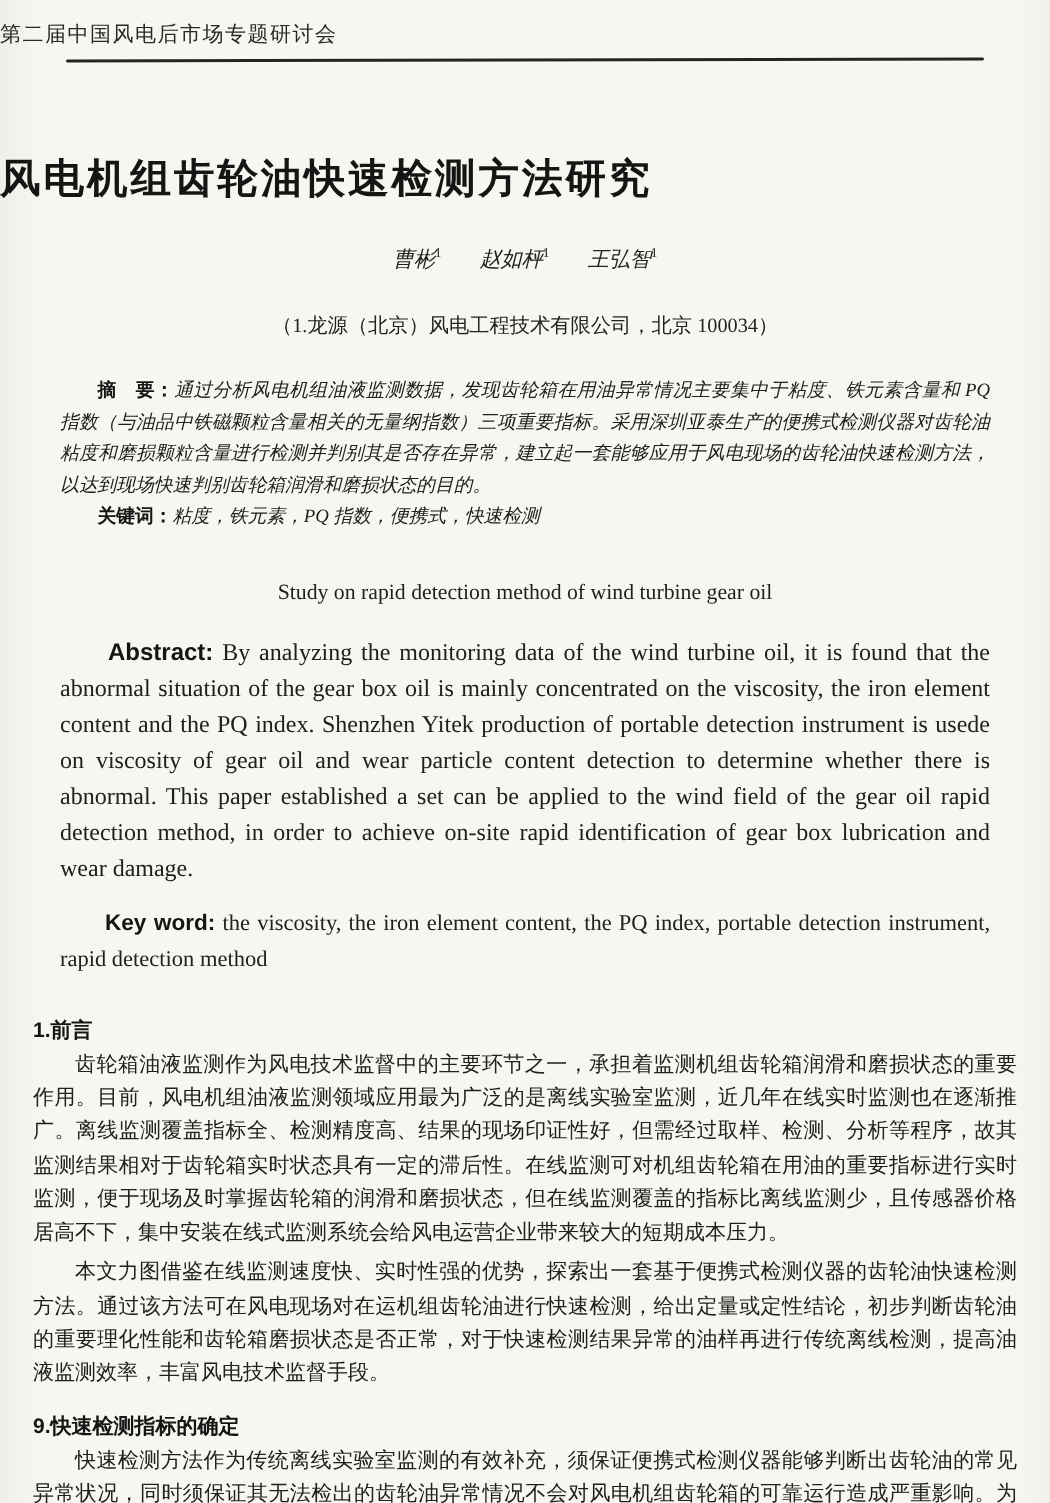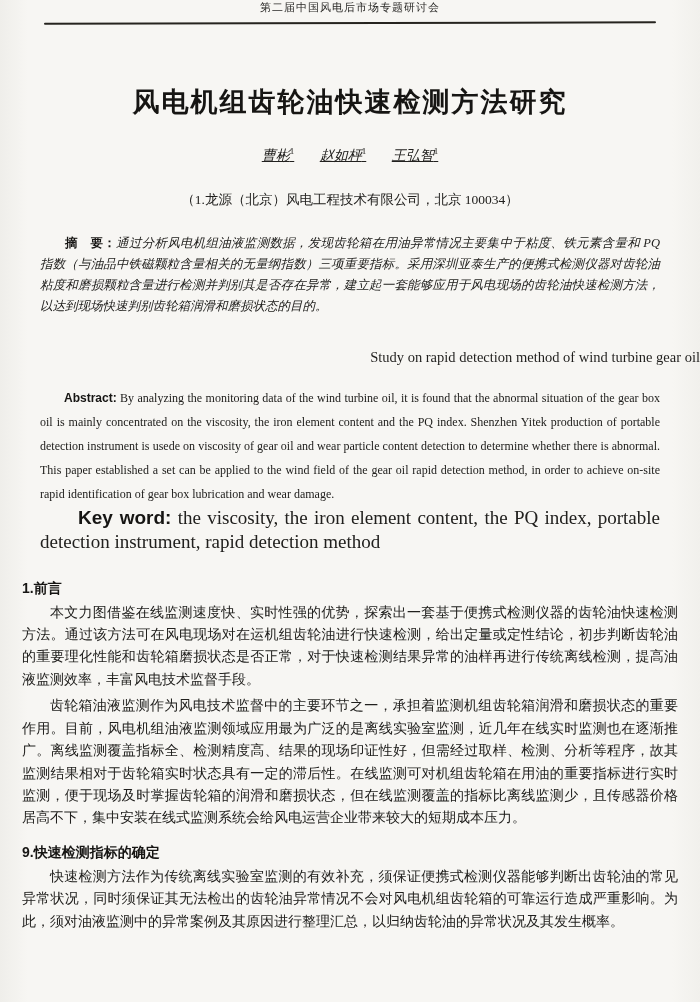--- a/index.html
+++ b/index.html
@@ -10,50 +10,50 @@
   }
   .page {
     position: relative;
     width: 700px; height: 1002px;
     background: linear-gradient(90deg, #efeeea 0%, #f7f6f3 4%, #f7f6f3 96%, #f1f0ec 100%);
     color: #1e1d1b;
     overflow: hidden;
     box-sizing: border-box;
   }
   .running-head {
-    text-align: center;
-    font-size: 11px;
+    padding-top: 14px;
+    text-align: left;
+    font-size: 14px;
     letter-spacing: 1px;
     color: #2a2927;
   }
   .head-rule {
     width: 612px;
     height: 2px;
     background: #26241f;
     margin: 7px auto 0 auto;
     transform: rotate(-0.12deg);
     border-radius: 1px;
   }
   .paper-title {
     margin-top: 60px;
-    text-align: center;
     font-family: "Liberation Sans", "DejaVu Sans", sans-serif;
     font-weight: 700;
     font-size: 27px;
     letter-spacing: 2px;
     color: #161513;
   }
   .authors {
     margin-top: 26px;
     text-align: center;
     font-size: 14px;
     font-style: italic;
     color: #22211f;
   }
-  .author { margin: 0 11px; text-decoration: underline; }
+  .author { margin: 0 11px; }
   .author sup { font-size: 9px; font-style: normal; }
   .affiliation {
     margin-top: 26px;
     text-align: center;
     font-size: 13.5px;
     color: #22211f;
   }
   .abstract-cn {
     margin: 24px 40px 0 40px;
     font-size: 12.5px;
@@ -72,35 +72,35 @@
     color: #21201e;
   }
   .label-bold {
     font-family: Liberation Sans, sans-serif;
     font-weight: 700;
     font-style: normal;
     color: #161513;
   }
   .title-en {
     margin-top: 32px;
-    text-align: right;
+    text-align: center;
     font-size: 14.5px;
     color: #201f1d;
   }
   .abstract-en {
-    margin: 20px 40px 0 40px;
-    font-size: 12px;
+    margin: 20px 40px 12px 40px;
+    font-size: 16px;
     line-height: 24px;
     text-align: justify;
     text-indent: 2em;
     color: #21201e;
   }
   .keywords-en {
     margin: 0 40px;
-    font-size: 19px;
+    font-size: 15px;
     line-height: 24px;
     text-align: justify;
     text-indent: 2em;
     color: #21201e;
   }
   .section-heading {
     margin: 26px 22px 0 22px;
     font-family: "Liberation Sans", "DejaVu Sans", sans-serif;
     font-weight: 700;
     font-size: 14px;
@@ -129,27 +129,28 @@
   <div class="authors">
     <span class="author"><span>曹彬</span><sup>1</sup></span>
     <span class="author"><span>赵如枰</span><sup>1</sup></span>
     <span class="author"><span>王弘智</span><sup>1</sup></span>
   </div>
 
   <div class="affiliation">（1.龙源（北京）风电工程技术有限公司，北京 100034）</div>
 
   <p class="abstract-cn"><span class="label-bold">摘　要：</span><span>通过分析风电机组油液监测数据，发现齿轮箱在用油异常情况主要集中于粘度、铁元素含量和 PQ 指数（与油品中铁磁颗粒含量相关的无量纲指数）三项重要指标。采用深圳亚泰生产的便携式检测仪器对齿轮油粘度和磨损颗粒含量进行检测并判别其是否存在异常，建立起一套能够应用于风电现场的齿轮油快速检测方法，以达到现场快速判别齿轮箱润滑和磨损状态的目的。</span></p>
 
+  <p class="keywords-cn"><span class="label-bold">关键词：</span><span>粘度，铁元素，PQ 指数，便携式，快速检测</span></p>
 
   <div class="title-en">Study on rapid detection method of wind turbine gear oil</div>
 
   <p class="abstract-en"><span class="label-bold">Abstract:</span> <span>By analyzing the monitoring data of the wind turbine oil, it is found that the abnormal situation of the gear box oil is mainly concentrated on the viscosity, the iron element content and the PQ index. Shenzhen Yitek production of portable detection instrument is usede on viscosity of gear oil and wear particle content detection to determine whether there is abnormal. This paper established a set can be applied to the wind field of the gear oil rapid detection method, in order to achieve on-site rapid identification of gear box lubrication and wear damage.</span></p>
 
   <p class="keywords-en"><span class="label-bold">Key word:</span> <span>the viscosity, the iron element content, the PQ index, portable detection instrument, rapid detection method</span></p>
 
   <div class="section-heading">1.前言</div>
+  <p class="body-para">齿轮箱油液监测作为风电技术监督中的主要环节之一，承担着监测机组齿轮箱润滑和磨损状态的重要作用。目前，风电机组油液监测领域应用最为广泛的是离线实验室监测，近几年在线实时监测也在逐渐推广。离线监测覆盖指标全、检测精度高、结果的现场印证性好，但需经过取样、检测、分析等程序，故其监测结果相对于齿轮箱实时状态具有一定的滞后性。在线监测可对机组齿轮箱在用油的重要指标进行实时监测，便于现场及时掌握齿轮箱的润滑和磨损状态，但在线监测覆盖的指标比离线监测少，且传感器价格居高不下，集中安装在线式监测系统会给风电运营企业带来较大的短期成本压力。</p>
   <p class="body-para">本文力图借鉴在线监测速度快、实时性强的优势，探索出一套基于便携式检测仪器的齿轮油快速检测方法。通过该方法可在风电现场对在运机组齿轮油进行快速检测，给出定量或定性结论，初步判断齿轮油的重要理化性能和齿轮箱磨损状态是否正常，对于快速检测结果异常的油样再进行传统离线检测，提高油液监测效率，丰富风电技术监督手段。</p>
-  <p class="body-para">齿轮箱油液监测作为风电技术监督中的主要环节之一，承担着监测机组齿轮箱润滑和磨损状态的重要作用。目前，风电机组油液监测领域应用最为广泛的是离线实验室监测，近几年在线实时监测也在逐渐推广。离线监测覆盖指标全、检测精度高、结果的现场印证性好，但需经过取样、检测、分析等程序，故其监测结果相对于齿轮箱实时状态具有一定的滞后性。在线监测可对机组齿轮箱在用油的重要指标进行实时监测，便于现场及时掌握齿轮箱的润滑和磨损状态，但在线监测覆盖的指标比离线监测少，且传感器价格居高不下，集中安装在线式监测系统会给风电运营企业带来较大的短期成本压力。</p>
 
   <div class="section-heading second">9.快速检测指标的确定</div>
   <p class="body-para">快速检测方法作为传统离线实验室监测的有效补充，须保证便携式检测仪器能够判断出齿轮油的常见异常状况，同时须保证其无法检出的齿轮油异常情况不会对风电机组齿轮箱的可靠运行造成严重影响。为此，须对油液监测中的异常案例及其原因进行整理汇总，以归纳齿轮油的异常状况及其发生概率。</p>
 
 </div>
 
 </body></html>

